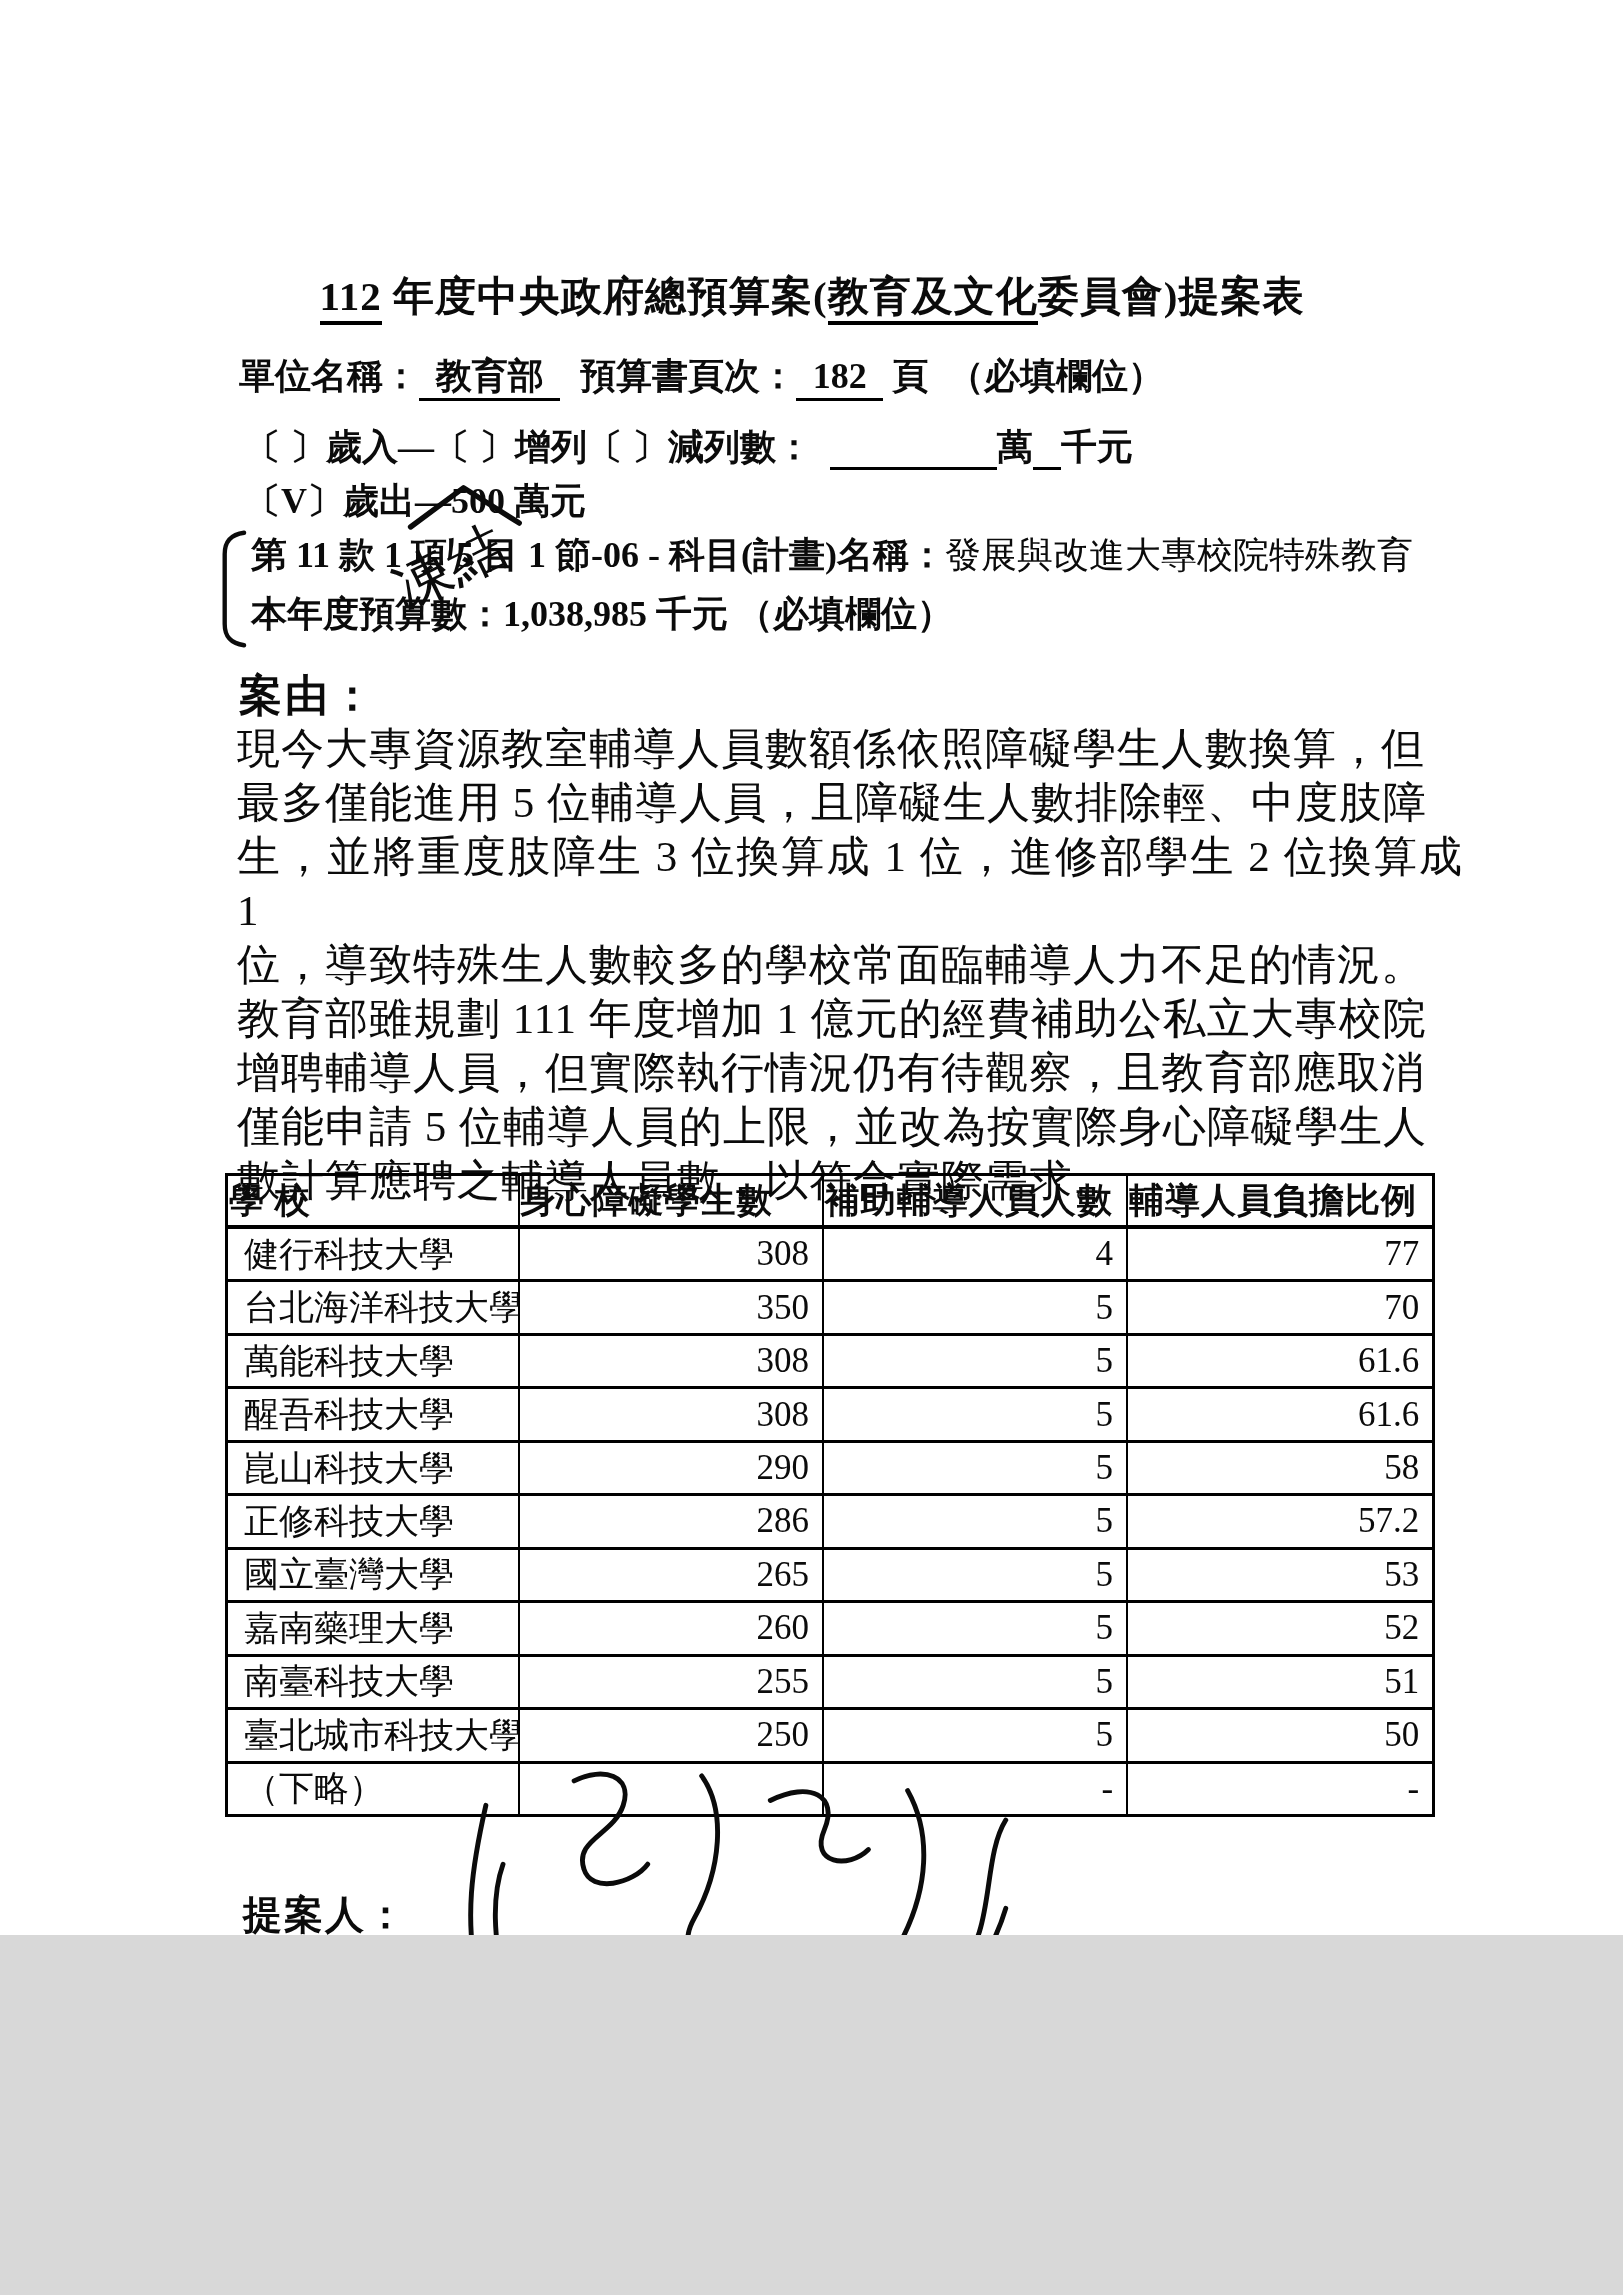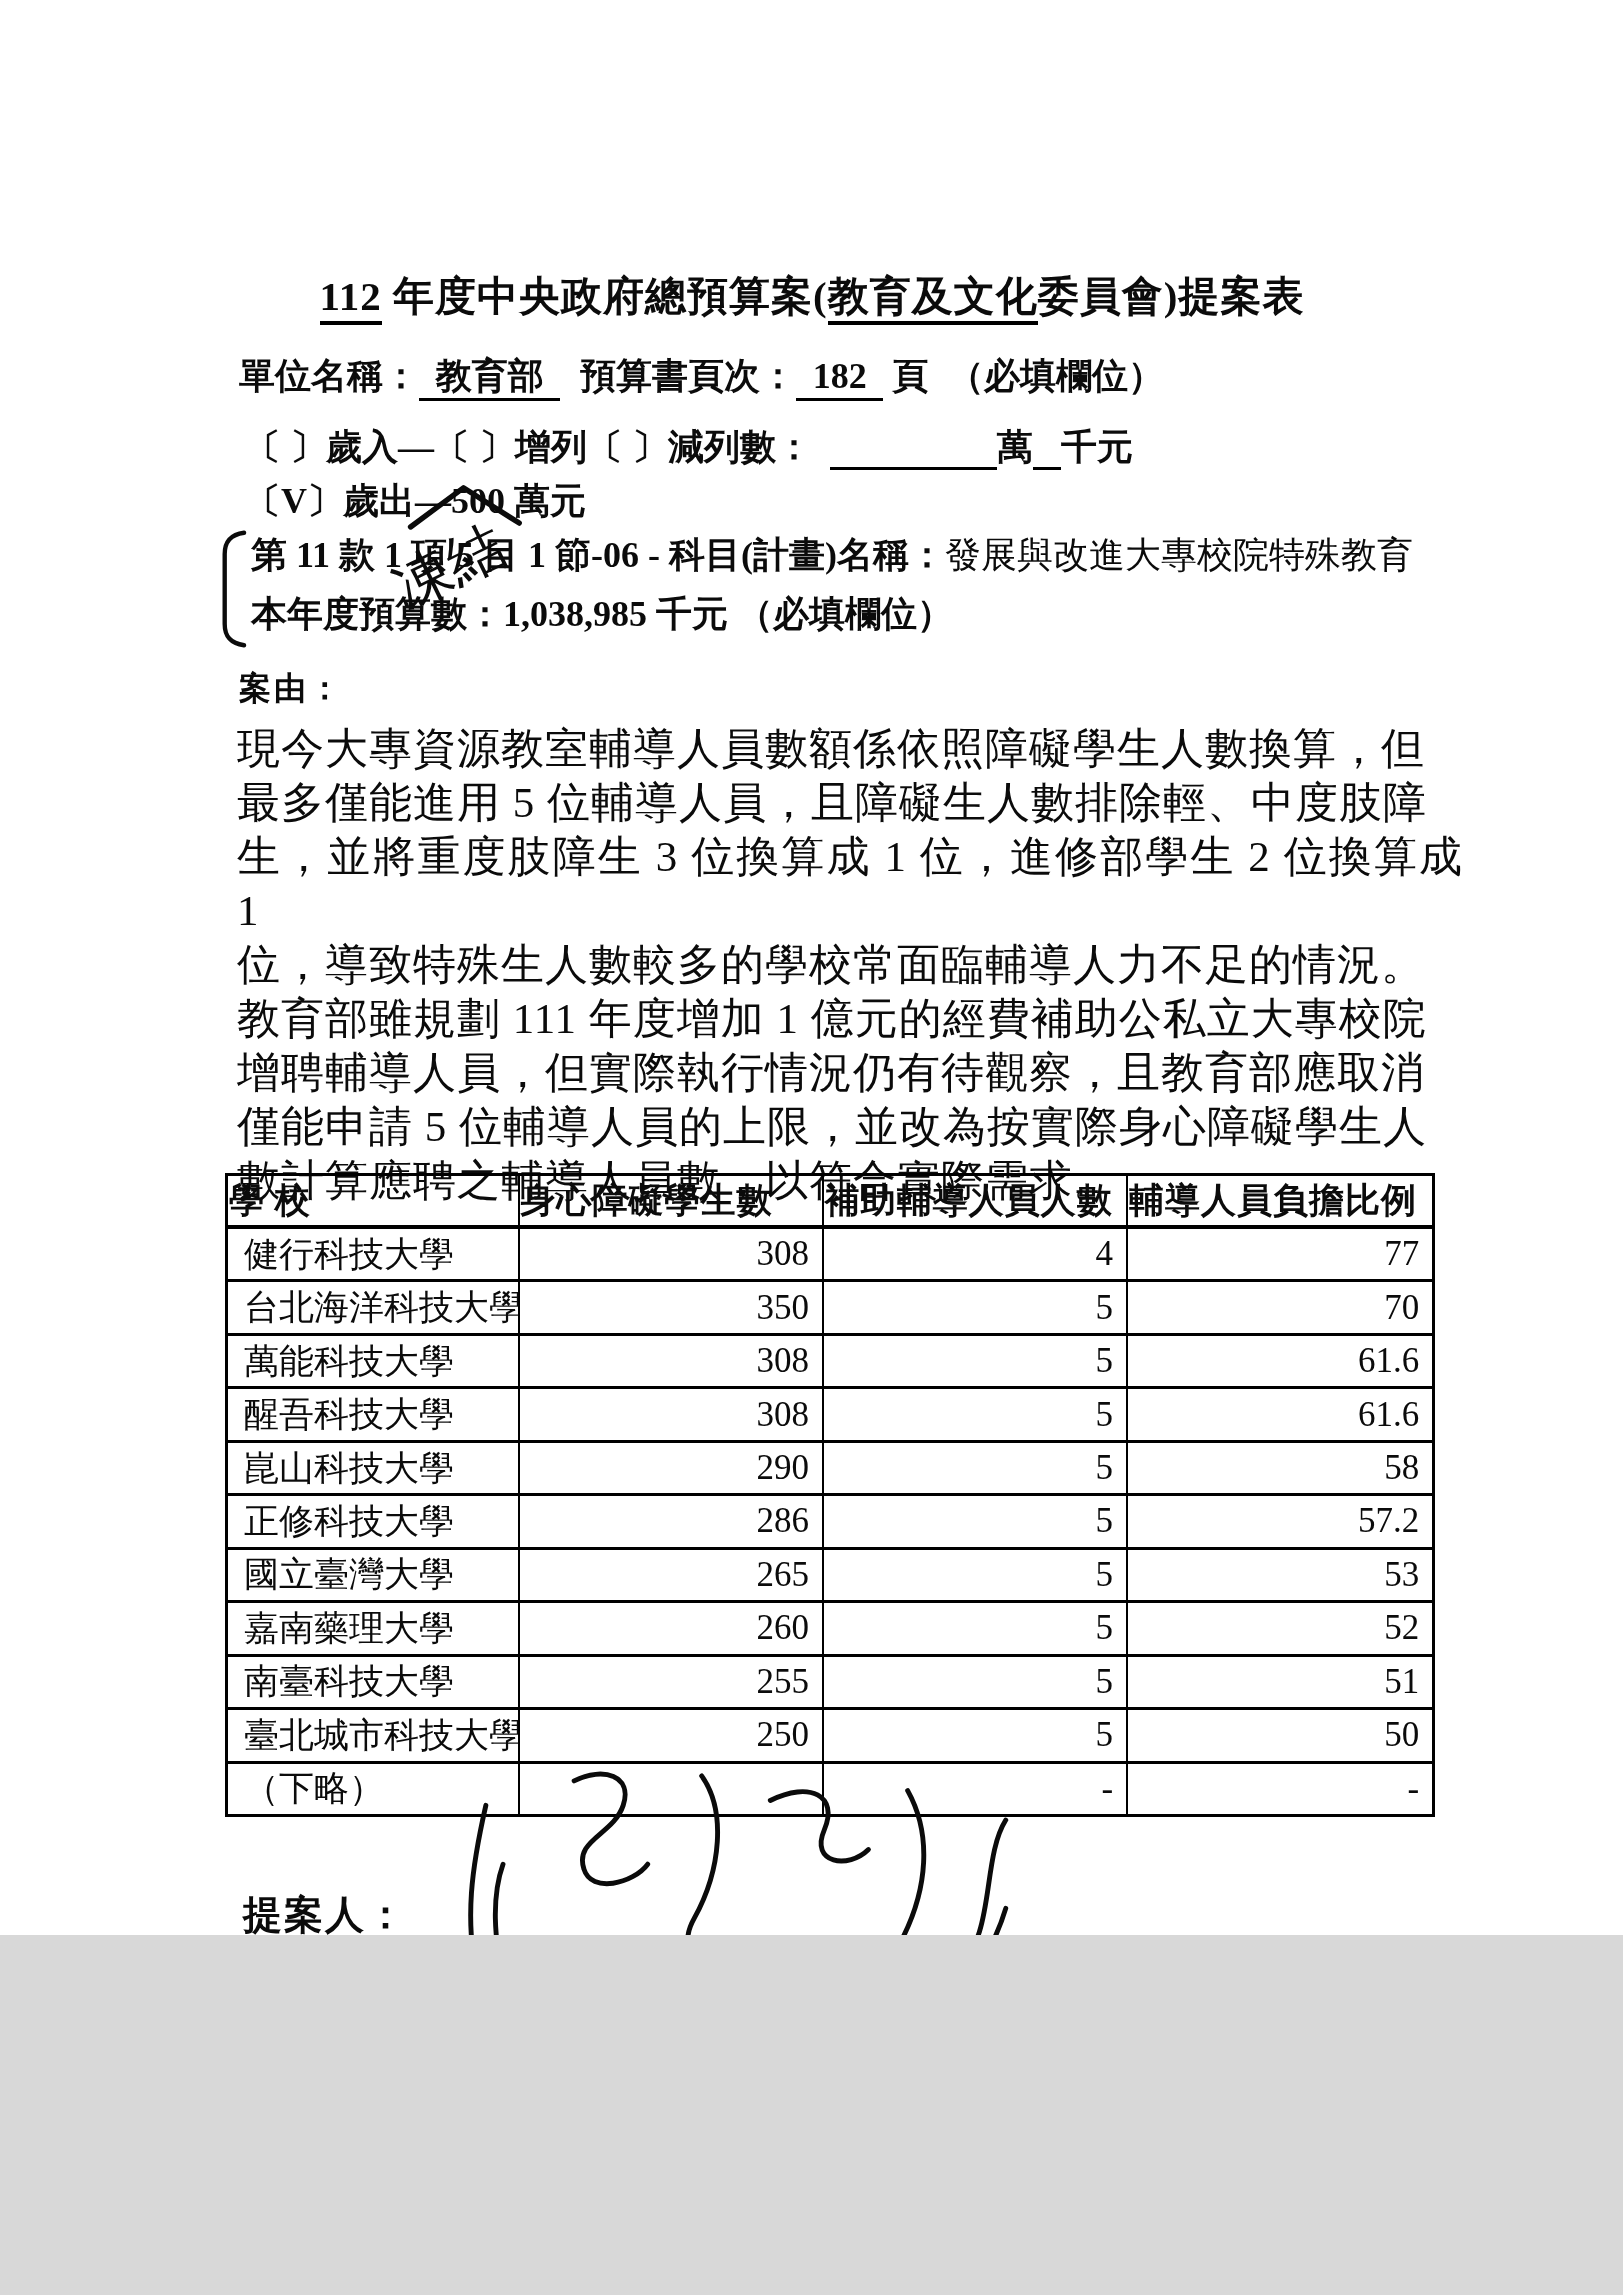--- a/index.html
+++ b/index.html
@@ -32,21 +32,21 @@
   .blank{display:inline-block;border-bottom:3.9px solid #000;height:34px;vertical-align:bottom;}
   .blank-wide{width:167px;margin-left:17.7px;}
   .blank-narrow{width:28.4px;}
   .expenditure-line{top:479px;left:245px;}
   .clause-line{top:533px;left:251px;}
   .clause-value{font-weight:normal;}
   .budget-line{top:592px;left:251px;}
   .budget-amount{font-weight:bold;}
 
   
-  .case-heading{top:667px;left:239px;font-size:32px;font-weight:bold;letter-spacing:2.9px;}
+  .case-heading{top:667px;left:239px;font-size:43px;font-weight:bold;letter-spacing:2.9px;}
   .case-text{
     top:722px;left:237px;width:1226px;
     font-size:43px;line-height:54px;letter-spacing:1px;
     text-align:justify;
   }
 
   
   table.school-table{
     position:absolute;left:225px;top:1173px;
     width:1210px;height:644px;

